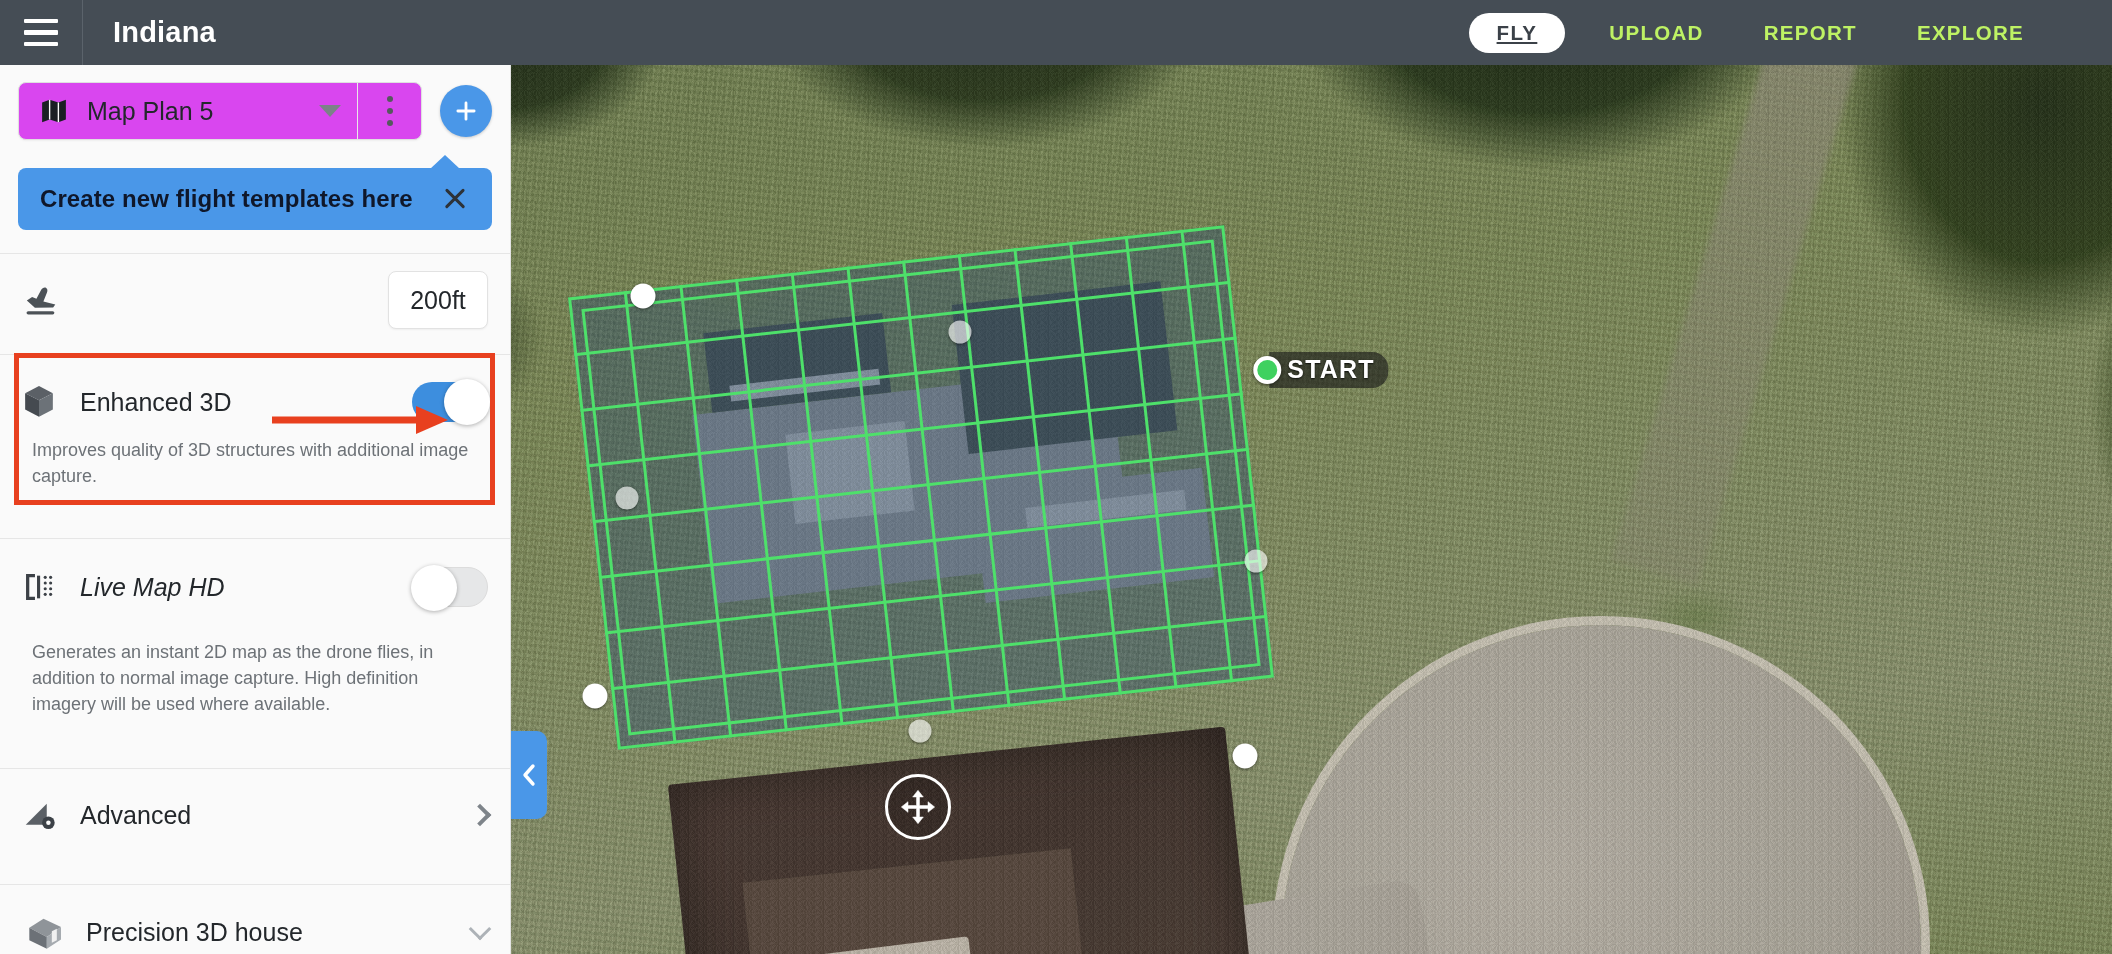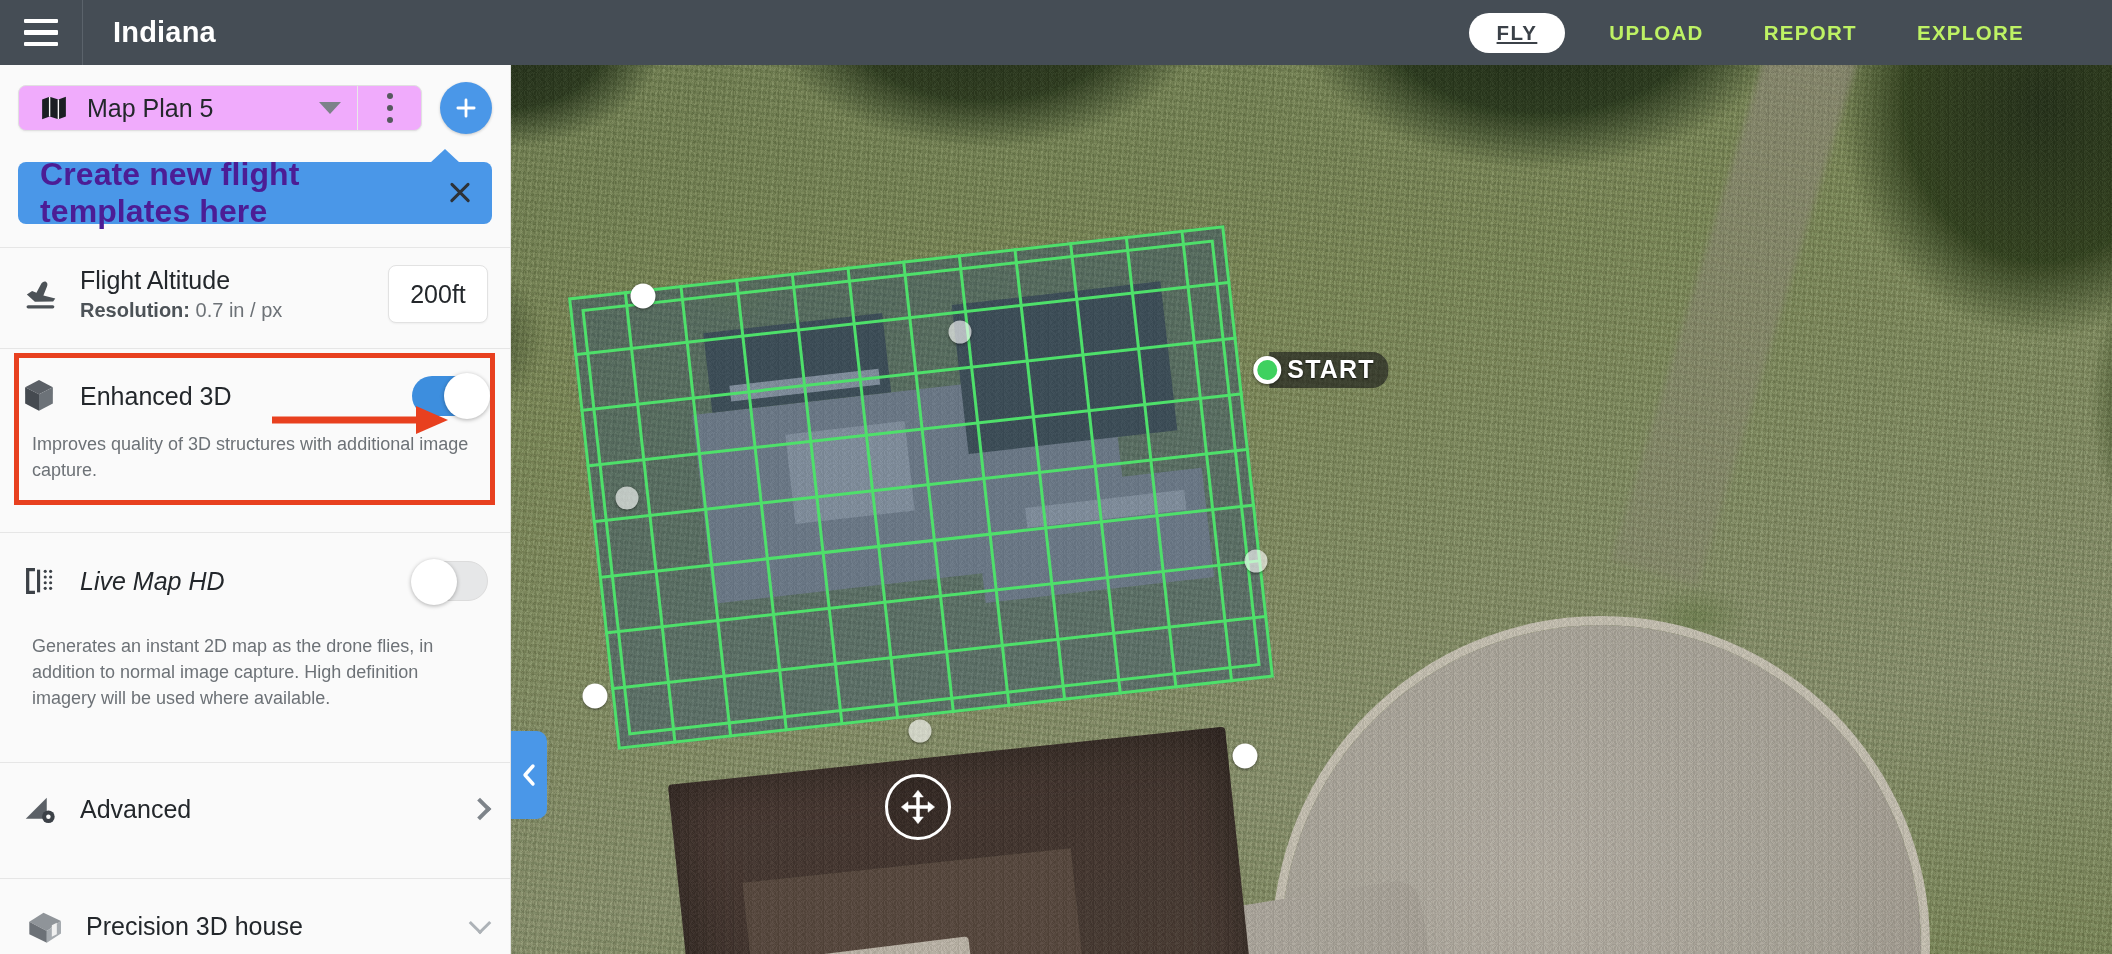--- a/index.html
+++ b/index.html
@@ -197,21 +197,21 @@
   
   .sidebar {
     position: absolute; left: 0; top: 65px; width: 511px; height: 889px;
     background: #fafafa; border-right: 1px solid #e3e3e3;
     overflow: hidden;
   }
   .plan-row {
     display: flex; align-items: center; padding: 17px 18px 12px 18px;
   }
   .plan-select {
-    flex: 1; height: 46px; background: #f0abfc; border: 1px solid #e0e0e0;
+    flex: 1; height: 58px; background: #d946ef; border: 1px solid #e0e0e0;
     border-radius: 8px; display: flex; align-items: flex-start;
     box-shadow: 0 1px 2px rgba(0,0,0,.05);
   }
   .plan-main { flex:1; display:flex; align-items:center; gap: 18px; padding: 0 16px 0 20px; cursor:pointer; height:100%; }
   .plan-name { font-size: 25px; color: #23272b; }
   .caret { margin-left: auto; width: 0; height: 0; border-left: 11px solid transparent; border-right: 11px solid transparent; border-top: 12px solid #7c8288; }
   .plan-kebab {
     width: 64px; height: 100%; border-left: 1px solid #e8e8e8;
     display: flex; flex-direction: column; align-items: center; justify-content: center; gap: 6px;
     cursor: pointer;
@@ -227,21 +227,21 @@
   .tip {
     position: relative; margin: 16px 18px 0 18px; height: 62px;
     background: #4a97e8; border-radius: 8px;
     display: flex; align-items: center; padding: 0 22px;
   }
   .tip:after {
     content: ""; position: absolute; right: 32px; top: -13px;
     border-left: 15px solid transparent; border-right: 15px solid transparent;
     border-bottom: 14px solid #4a97e8;
   }
-  .tip-text { color: #4c1d95; font-size: 32px; font-weight: 700; letter-spacing: .1px; }
+  .tip-text { color: #0f172a; font-size: 24px; font-weight: 700; letter-spacing: .1px; }
   .tip-close { margin-left: auto; cursor: pointer; width: 30px; height: 30px; position: relative; }
   .tip-close:before, .tip-close:after {
     content:""; position:absolute; left:2px; top:13px; width: 26px; height: 3.2px;
     background:#2d3238; border-radius:2px;
   }
   .tip-close:before { transform: rotate(45deg); }
   .tip-close:after { transform: rotate(-45deg); }
 
   .divider { height: 1px; background: #e6e6e6; margin-top: 23px; }
 
@@ -414,27 +414,20 @@
 
     <div class="divider"></div>
 
     <div class="row" style="min-height:92px;">
       <div class="row-icon">
         <svg width="40" height="34" viewBox="0 0 24 22" aria-hidden="true">
           <path d="M2.2 11.4 L5.6 9.1 L8.4 10.2 L11.4 4.6 C12.1 3.3 13.6 2.6 14.7 3.2 C15.7 3.8 15.7 5.2 15.1 6.4 L12.9 11.9 L20.6 13.9 L19.2 15.9 L7.4 16 L2.2 11.4 Z" fill="#4c5257"></path>
           <rect x="2" y="18.2" width="18" height="2.2" rx="1.1" fill="#4c5257"></rect>
         </svg>
       </div>
-      <div>
-        <div class="row-title">Flight Altitude</div>
-        <div class="row-sub">
-          <b>Resolution:</b>
-          <span>0.7 in / px</span>
-        </div>
-      </div>
       <div class="alt-pill">200ft</div>
     </div>
 
     <div class="divider" style="margin-top:8px;"></div>
 
     <div class="row" style="min-height:82px; padding-top:12px;">
       <div class="row-icon">
         <svg width="34" height="36" viewBox="0 0 24 26" aria-hidden="true">
           <path d="M12 1.5 L22 6.6 L12 11.7 L2 6.6 Z" fill="#5b6066"></path>
           <path d="M2 6.6 L12 11.7 L12 23.6 L2 18.5 Z" fill="#454a50"></path>

